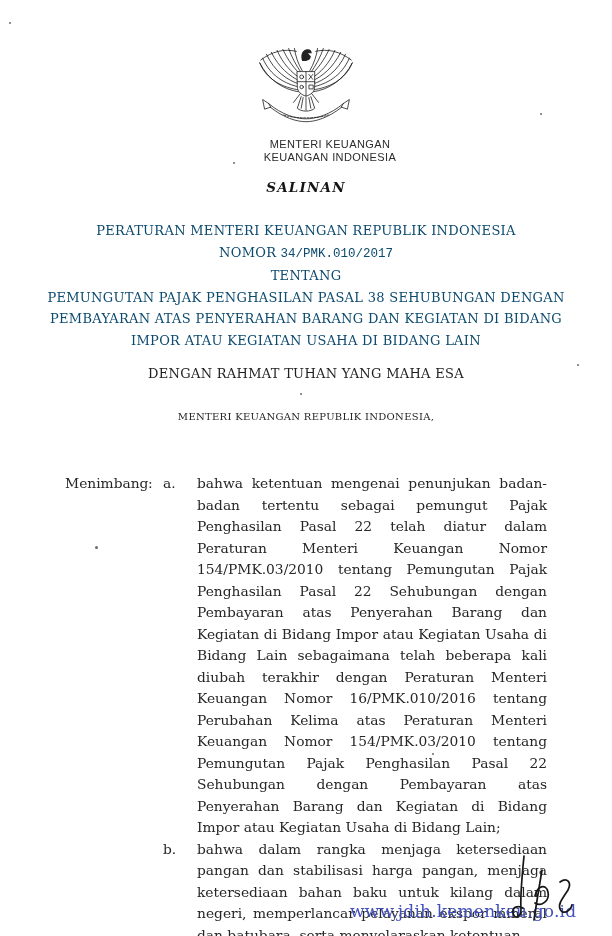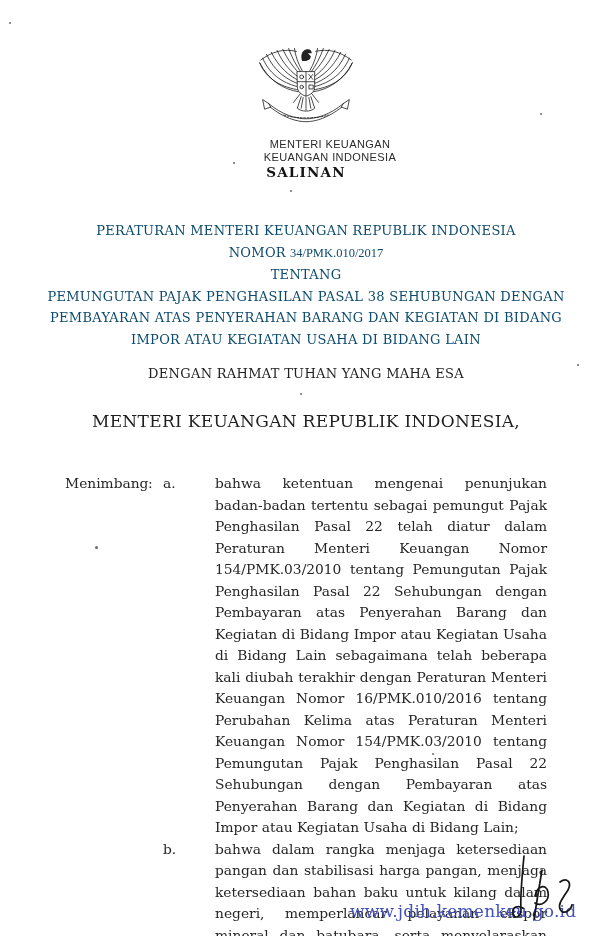--- a/index.html
+++ b/index.html
@@ -18,54 +18,54 @@
     text-align:center;
   }
   .emblem{display:inline-block;width:106px;height:82px;}
   .ministry-lines{
     margin-top:6px;
     font-family:"Liberation Sans","DejaVu Sans",sans-serif;
     font-size:11px;line-height:12.5px;
     letter-spacing:0.4px;color:#2b2b2b;padding-left:48px;
   }
   .copy-label{
-    margin-top:1px;
-    font-size:13.5px;font-weight:bold;letter-spacing:1.2px;color:#141414;
+    margin-top:16px;
+    font-size:13.5px;font-weight:bold;letter-spacing:1.2px;color:#141414;font-style:italic;
   }
   
   .title-block{
     position:absolute;top:220px;left:46px;width:520px;
     text-align:center;
     font-size:13px;line-height:21.5px;letter-spacing:0.3px;color:#0c4a6e;
   }
   .nomor-line{display:flex;justify-content:center;align-items:baseline;gap:4px;}
   .nomor-value{
-    font-family:Liberation Serif, serif;
+    font-family:Liberation Mono, monospace;
     font-size:12.5px;letter-spacing:0;text-align:right;
   }
   
   .invocation{
     position:absolute;top:366px;left:0;right:0;
     text-align:center;font-size:13px;letter-spacing:0.3px;
   }
   .authority{
     position:absolute;top:411px;left:0;right:0;
-    text-align:center;font-size:17px;letter-spacing:0.3px;
+    text-align:center;font-size:10px;letter-spacing:0.3px;
   }
   
   .considerations{
     position:absolute;top:473px;left:65px;width:482px;
     display:grid;
     grid-template-columns:83px 15px 34px 1fr;
     font-size:13.8px;line-height:21.5px;color:#262626;
   }
   .consider-label{grid-column:1;}
   .consider-sep{grid-column:2;}
   .item-letter{grid-column:3;}
-  .item-text{grid-column:4;text-align:justify;text-justify:inter-word;margin-left:18px;}
+  .item-text{grid-column:4;text-align:justify;text-justify:inter-word;}
   
   .footer-link{
     position:absolute;left:350px;top:901px;
     font-size:17px;letter-spacing:0.2px;
     text-decoration:none;
   }
   .signature{position:absolute;left:500px;top:848px;width:80px;height:84px;}
   
   .speck{position:absolute;background:#3a3a3a;border-radius:50%;opacity:0.75;}
 </style>

